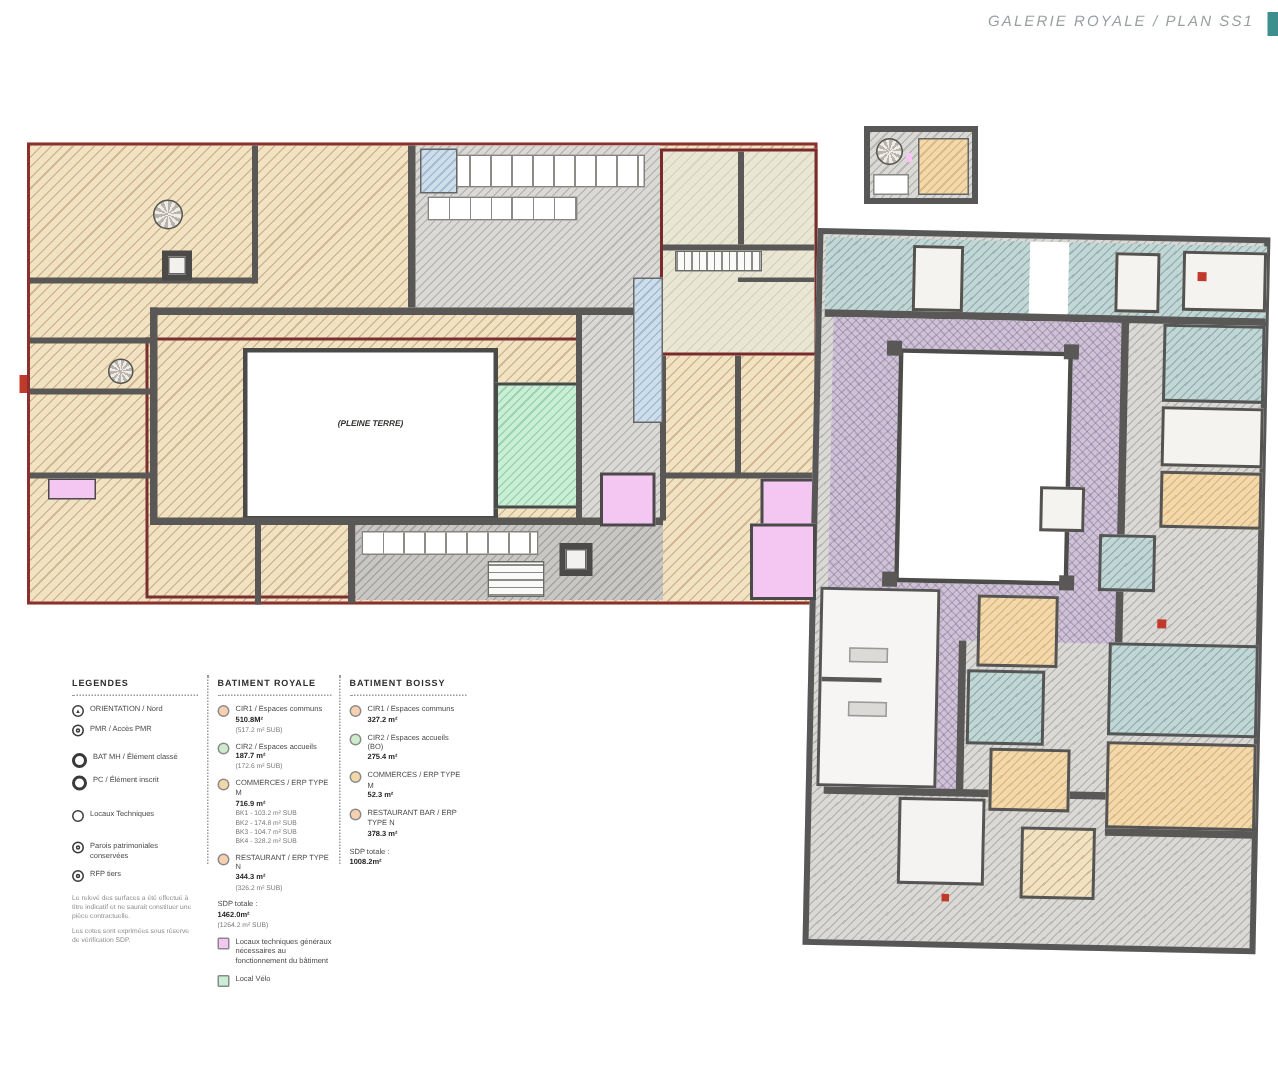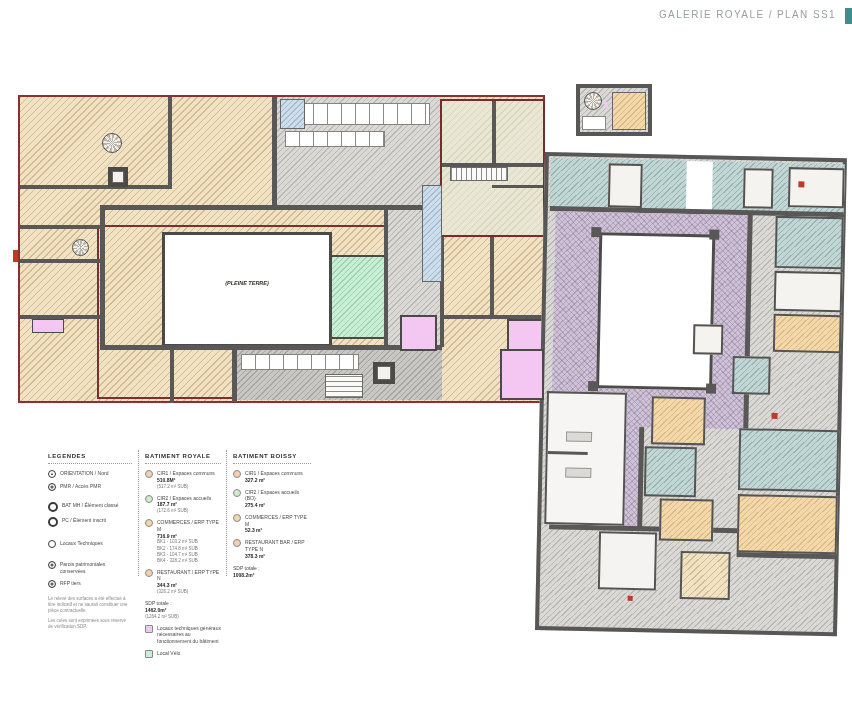--- a/index.html
+++ b/index.html
@@ -20,21 +20,21 @@
   .pinkroom{background:#f4c7f2;}
   .stairs{background-color:#fafaf8;background-image:repeating-linear-gradient(90deg,#8a8a86 0 1px,transparent 1px 5px);border:1px solid #6a6a66;}
   .stairsH{background-color:#fafaf8;background-image:repeating-linear-gradient(0deg,#8a8a86 0 1px,transparent 1px 5px);border:1px solid #6a6a66;}
   .spiral{border-radius:50%;border:1px solid #55534f;background:repeating-conic-gradient(#b9b5ae 0 18deg,#efece6 18deg 36deg);}
   .elev{background:#4c4a48;}
   .elev:after{content:"";position:absolute;left:4px;top:4px;right:4px;bottom:4px;background:#f2f1ee;border:1px solid #666;}
   .lockers{background-color:#fff;background-image:repeating-linear-gradient(90deg,transparent 0 13px,#8d8b87 13px 14px);border:1px solid #85837f;}
   .whiteroom{background:#f4f3f0;border:2px solid #55534f;}
   .redtick{background:#c0392b;}
   
-  #title{position:absolute;top:9px;right:16px;font-size:10px;
+  #title{position:absolute;top:9px;right:16px;font-size:10px;font-style:italic;
          letter-spacing:1.4px;color:#9aa0a2;}
   
   .leg-col{position:absolute;font-size:5px;line-height:1.35;color:#3c3c3c;}
   .leg-head{font-size:6px;font-weight:bold;letter-spacing:.6px;color:#2e2e2e;
             border-bottom:1px dotted #9a9a9a;padding-bottom:3px;margin-bottom:6px;}
   .leg-sep{position:absolute;border-left:1px dotted #9a9a9a;}
   .lrow{display:flex;align-items:flex-start;margin-bottom:5px;}
   .lic{flex:0 0 auto;width:6px;height:6px;border:1px solid #3a3a3a;border-radius:50%;
        margin-right:4px;margin-top:0;position:relative;font-size:4px;line-height:6px;text-align:center;color:#3a3a3a;}
   .lic2{box-shadow:inset 0 0 0 1.5px #fff,inset 0 0 0 2.5px #3a3a3a;}

